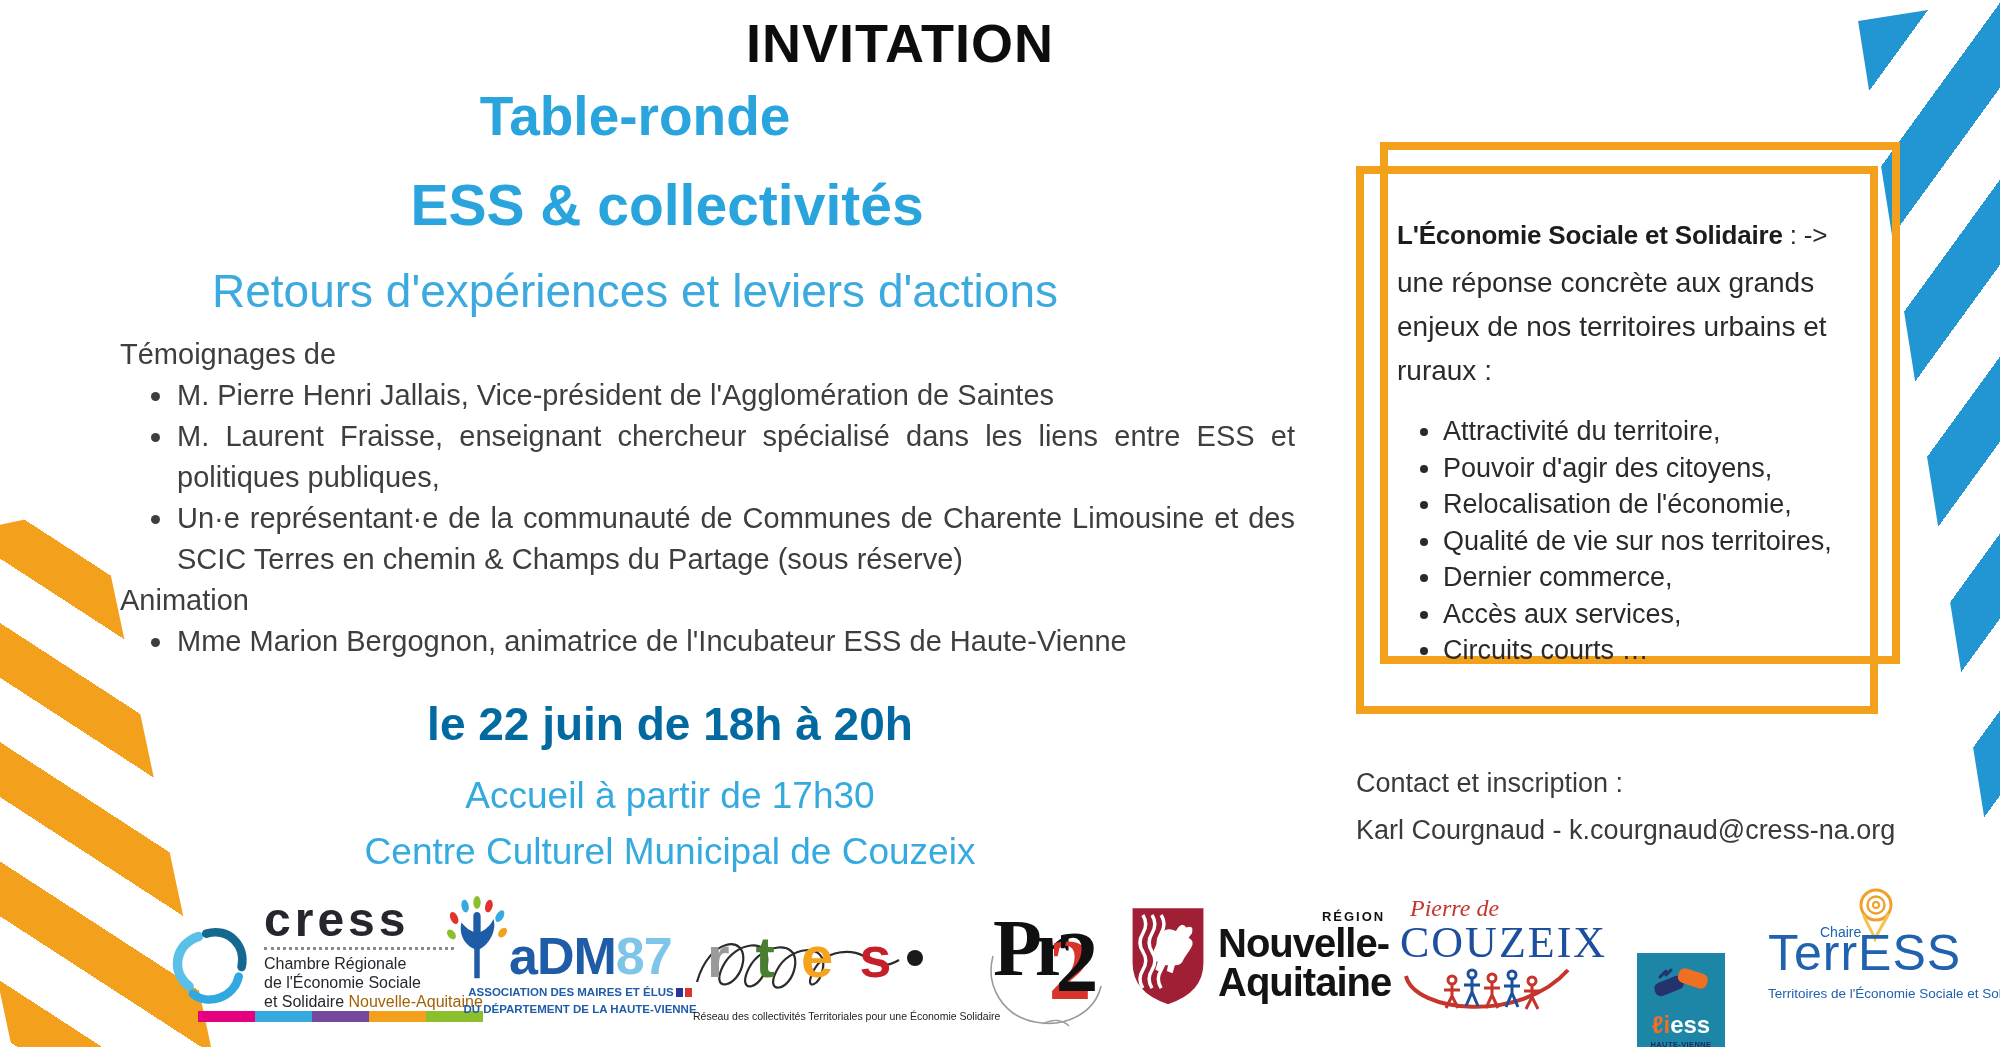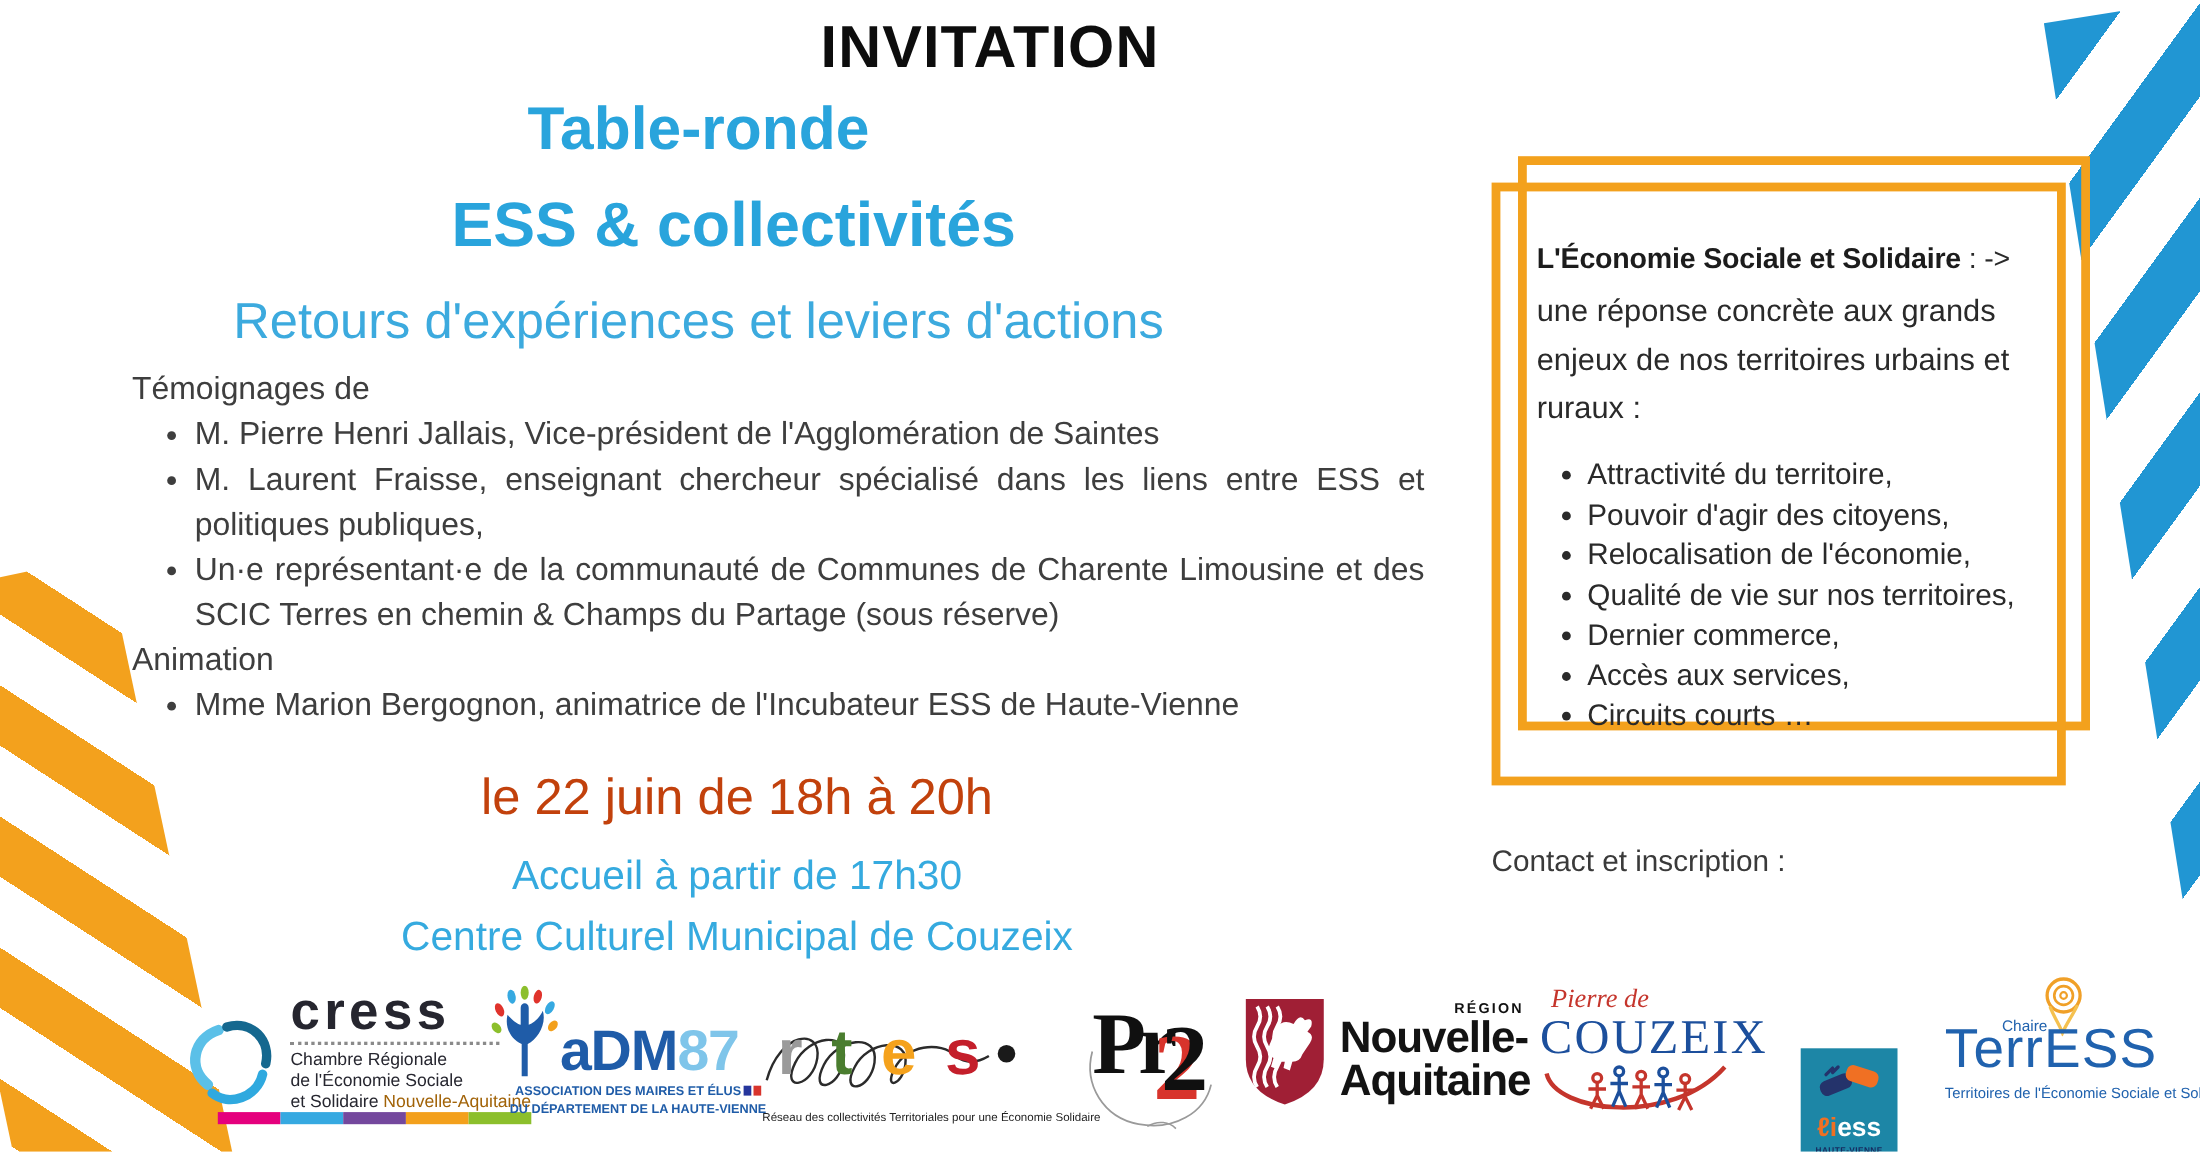--- a/index.html
+++ b/index.html
@@ -35,21 +35,21 @@
   
   .program {
     position:absolute; left:120px; top:334px; width:1175px;
     font-size:29px; line-height:41px; color:#3e3e3e; z-index:2;
   }
   .program p { margin:0; }
   .program ul { margin:0; padding-left:55px; list-style:disc; text-align:justify; }
   .program li { padding-left:2px; }
   
   .event { position:absolute; left:0; top:697px; width:1340px; text-align:center; z-index:2; }
-  .event .date    { font-size:46px; font-weight:400; color:#c2410c; }
+  .event .date    { font-size:46px; font-weight:700; color:#0369a1; }
   .event .welcome { font-size:37px; font-weight:400; color:#35aadf; margin-top:24px; }
   .event .venue   { font-size:37px; font-weight:400; color:#35aadf; margin-top:14px; }
   
   .frame-a { position:absolute; left:1380px; top:142px; width:520px; height:522px;
     border:8px solid #f3a11d; z-index:1; }
   .frame-b { position:absolute; left:1356px; top:166px; width:522px; height:548px;
     border:8px solid #f3a11d; z-index:1; }
   .box-content { position:absolute; left:1397px; top:220px; width:474px; color:#2a2a2a; z-index:2; }
   .box-head { font-size:26px; white-space:nowrap; letter-spacing:-0.2px; }
   .box-head strong { font-weight:700; color:#1c1c1c; }
@@ -161,20 +161,21 @@
       <li>Relocalisation de l'économie,</li>
       <li>Qualité de vie sur nos territoires,</li>
       <li>Dernier commerce,</li>
       <li>Accès aux services,</li>
       <li>Circuits courts …</li>
     </ul>
   </div>
 
   <div class="contact">
     <div>Contact et inscription :</div>
+    <div>Karl Courgnaud - k.courgnaud@cress-na.org</div>
   </div>
 
   <div class="logo logo-cress">
     <div class="cress-row">
       <svg width="86" height="86" viewBox="0 0 90 90">
         <path d="M22,64 C2,48 8,20 32,12" stroke="#5bc0e8" stroke-width="10" fill="none" stroke-linecap="round"></path>
         <path d="M40,9 C64,2 82,22 77,44" stroke="#15688f" stroke-width="9" fill="none" stroke-linecap="round"></path>
         <path d="M74,54 C69,76 42,85 26,72" stroke="#2fa9df" stroke-width="9" fill="none" stroke-linecap="round"></path>
       </svg>
       <div class="cress-text">

